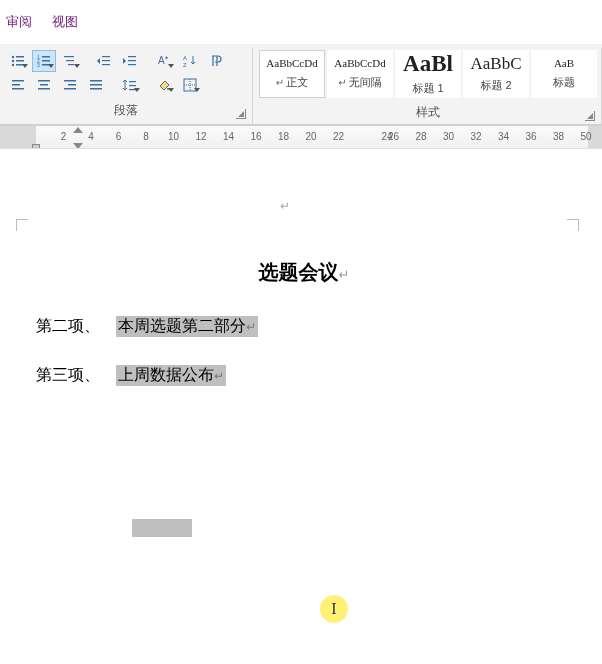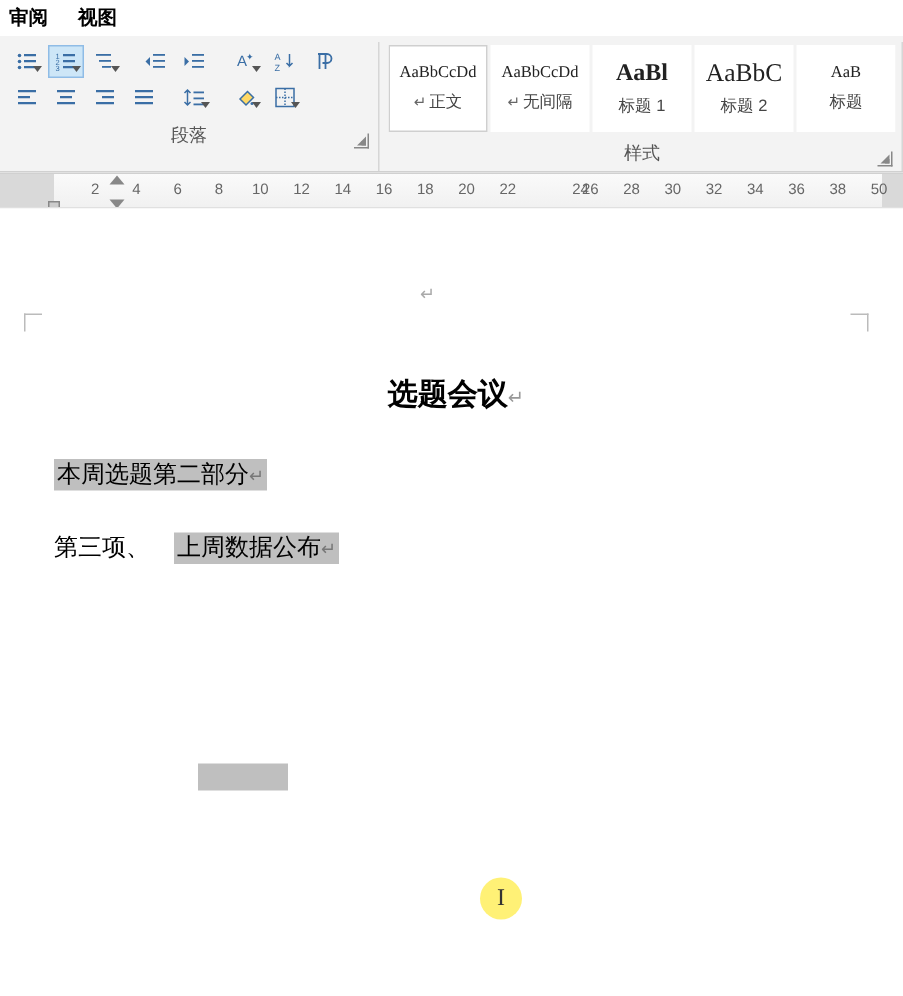--- a/index.html
+++ b/index.html
@@ -6,25 +6,24 @@
   body {
     font-family: "Microsoft YaHei", "SimSun", sans-serif;
     font-size: 12px;
     background: #fff;
     width: 602px;
     overflow: hidden;
   }
   .menubar {
     display: flex;
     gap: 20px;
-    padding: 3px 6px;
+    padding: 13px 6px;
     background: #fff;
     font-size: 13px;
-    color: #000000;
-    font-weight: bold;
+    color: #701a75;
   }
   .menubar span { cursor: default; }
   .ribbon {
     display: flex;
     background: #f3f3f3;
     border-bottom: 1px solid #d0d0d0;
     padding-top: 4px;
   }
   .group {
     display: flex;
@@ -68,21 +67,21 @@
     position: absolute; right: 1px; bottom: 1px;
     border-left: 3px solid transparent;
     border-top: 3px solid transparent;
     border-right: 3px solid #888;
     border-bottom: 3px solid #888;
     width: 0; height: 0;
   }
   .styles-group { flex: 1; padding: 0 4px 0 6px; }
   .styles-body { display: flex; gap: 2px; padding: 2px 0; overflow: hidden; }
   .style-item {
-    width: 66px; height: 58px;
+    width: 66px; height: 48px;
     border: 1px solid transparent;
     display: flex; flex-direction: column; align-items: center; justify-content: center;
     background: #fff;
   }
   .style-item.framed { border-color: #cfcfcf; background:#fff; }
   .style-preview { font-family: "Times New Roman", serif; color: #222; line-height: 1; }
   .style-name { font-size: 11px; color: #444; margin-top: 6px; display:flex; align-items:center; gap:2px;}
   .style-name .para-mark { color: #666; font-size: 10px; }
   .ruler-wrap {
     background: #fff;
@@ -320,21 +319,21 @@
     <div class="styles-body" id="styles-body">
         <div class="style-item framed">
           <div class="style-preview" style="font-size:11px;">AaBbCcDd</div>
     <div class="style-name"><span class="para-mark">↵</span>正文</div>
         </div>
         <div class="style-item">
           <div class="style-preview" style="font-size:11px;">AaBbCcDd</div>
     <div class="style-name"><span class="para-mark">↵</span>无间隔</div>
         </div>
         <div class="style-item">
-          <div class="style-preview" style="font-size:16px;font-weight:bold;">AaBl</div>
+          <div class="style-preview" style="font-size:23px;font-weight:bold;">AaBl</div>
     <div class="style-name">标题 1</div>
         </div>
         <div class="style-item">
           <div class="style-preview" style="font-size:17px;">AaBbC</div>
     <div class="style-name">标题 2</div>
         </div>
         <div class="style-item">
           <div class="style-preview" style="font-size:11px;">AaB</div>
     <div class="style-name">标题</div>
         </div>
@@ -383,20 +382,21 @@
   <div class="page-edge">
     <div class="corner tl"></div>
     <div class="corner tr"></div>
   </div>
   <div class="doc-content">
     <div class="doc-title">
       <span>选题会议</span><span class="pe">↵</span>
     </div>
     <div id="doc-items">
         <div class="item-row">
+          <span class="item-label">第二项、</span>
     <span class="item-text">本周选题第二部分<span class="pe">↵</span></span>
         </div>
         <div class="item-row">
           <span class="item-label">第三项、</span>
     <span class="item-text">上周数据公布<span class="pe">↵</span></span>
         </div>
       </div>
     <div class="sel-tail" style="top:260px;"></div>
   </div>
   <div class="cursor-caret" style="left:320px; top:446px;">

